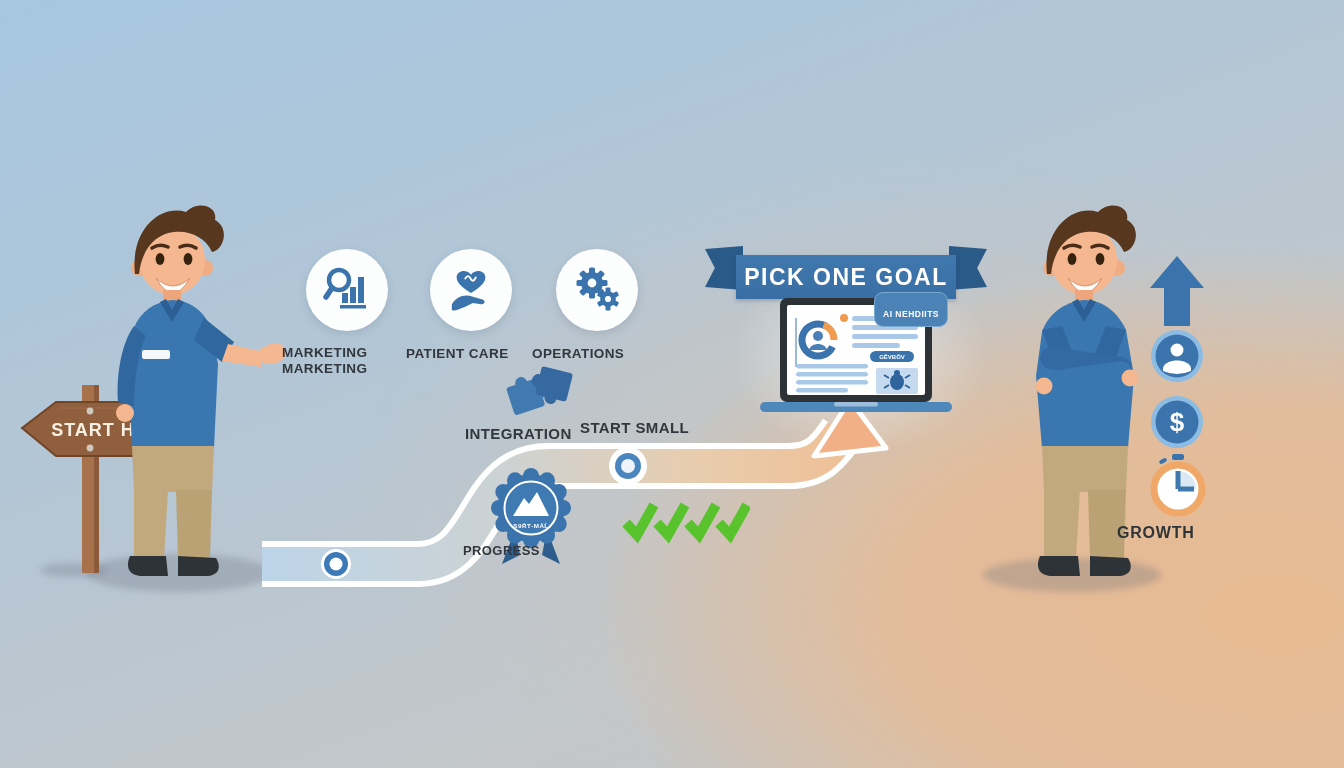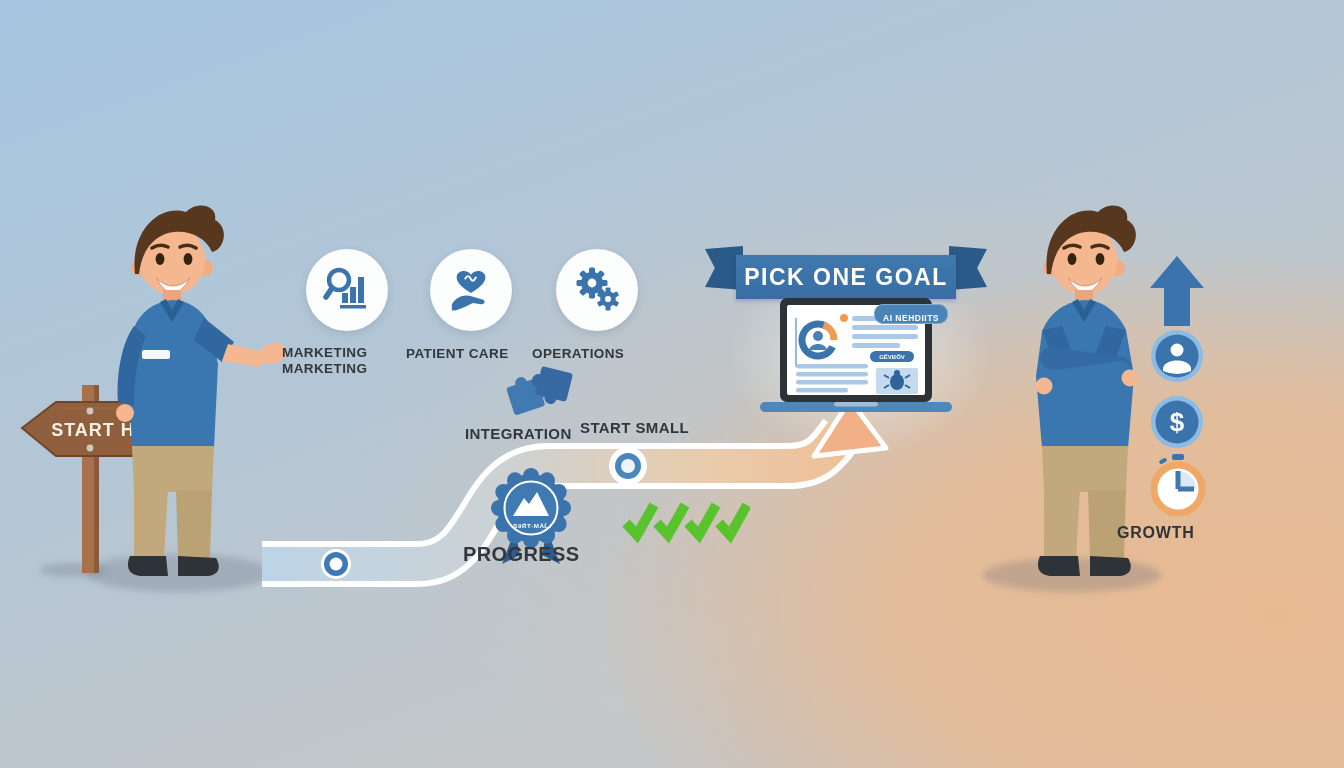--- a/index.html
+++ b/index.html
@@ -22,23 +22,23 @@
   .ribbon{position:absolute;left:705px;top:230px;width:282px;height:64px;}
   .ribbon .tail{position:absolute;top:16px;width:38px;height:44px;background:#2a5a88;}
   .ribbon .tail.left{left:0;clip-path:polygon(0 7%,100% 0,100% 100%,0 93%,26% 50%);}
   .ribbon .tail.right{right:0;clip-path:polygon(0 0,100% 7%,74% 50%,100% 93%,0 100%);}
   .ribbon .fold{position:absolute;top:42px;width:11px;height:11px;background:#1e4466;}
   .ribbon .fold.left{left:31px;clip-path:polygon(0 0,100% 0,100% 100%);}
   .ribbon .fold.right{right:31px;clip-path:polygon(0 0,100% 0,0 100%);}
   .ribbon .band{position:absolute;left:31px;top:5px;width:220px;height:44px;background:linear-gradient(#4079ae,#386ea3);
     display:flex;align-items:center;justify-content:center;box-shadow:0 2px 4px rgba(40,60,80,.25);margin-top:20px;}
   .ribbon .band span{color:#fff;font-weight:800;font-size:23px;letter-spacing:1.5px;}
-  .ai-pill{position:absolute;left:874px;top:292px;height:17px;padding:1px 8px 0;border-radius:9px;
+  .ai-pill{position:absolute;left:874px;top:292px;height:17px;padding:16px 8px 0;border-radius:9px;
     background:#4c83b6;border:1px solid #7aa9d1;color:#fff;font-size:8.5px;font-weight:700;
-    letter-spacing:.5px;display:flex;align-items:flex-end;margin-top:12px;}
+    letter-spacing:.5px;display:flex;align-items:flex-start;}
   .glow{position:absolute;border-radius:50%;background:radial-gradient(closest-side,rgba(255,255,255,.5),rgba(255,255,255,0));}
   .growth{font-size:16px;letter-spacing:.8px;color:#2e3338;}
 </style>
 </head>
 <body>
 
 <div class="stage">
 
   <div class="glow abs" style="left:730px;top:255px;width:260px;height:200px;"></div>
 
@@ -194,21 +194,21 @@
       <circle cx="18" cy="42" r="8"></circle>
         <circle cx="22.3" cy="26" r="8"></circle>
         <circle cx="34" cy="14.3" r="8"></circle>
       <circle cx="50" cy="42" r="34"></circle>
     </g>
     <circle cx="50" cy="42" r="28" fill="#3f7ab2"></circle>
     <circle cx="50" cy="42" r="26.5" fill="none" stroke="#ffffff" stroke-width="2"></circle>
     <path d="M 32 50 L 43 32 L 48 38 L 56 26 L 68 50 Z" fill="#ffffff"></path>
     <text x="50" y="62" text-anchor="middle" font-family="Liberation Sans,sans-serif" font-size="6.2" font-weight="700" letter-spacing=".5" fill="#ffffff">S9ŔT·MÅĹ</text>
   </svg>
-  <div class="lbl" style="left:463px;top:543px;width:150px;font-size:20px;">PROGRESS</div>
+  <div class="lbl" style="left:463px;top:543px;width:150px;font-size:13px;">PROGRESS</div>
 
   <svg class="abs" style="left:622px;top:497px;" width="128" height="50" viewBox="0 0 128 50">
     <g stroke="#58c32d" stroke-width="10" fill="none">
       <path d="M4 26 L15 38 L32 8"></path>
       <path d="M35 26 L46 38 L63 8"></path>
       <path d="M66 26 L77 38 L94 8"></path>
       <path d="M97 26 L108 38 L125 8"></path>
     </g>
   </svg>
 

